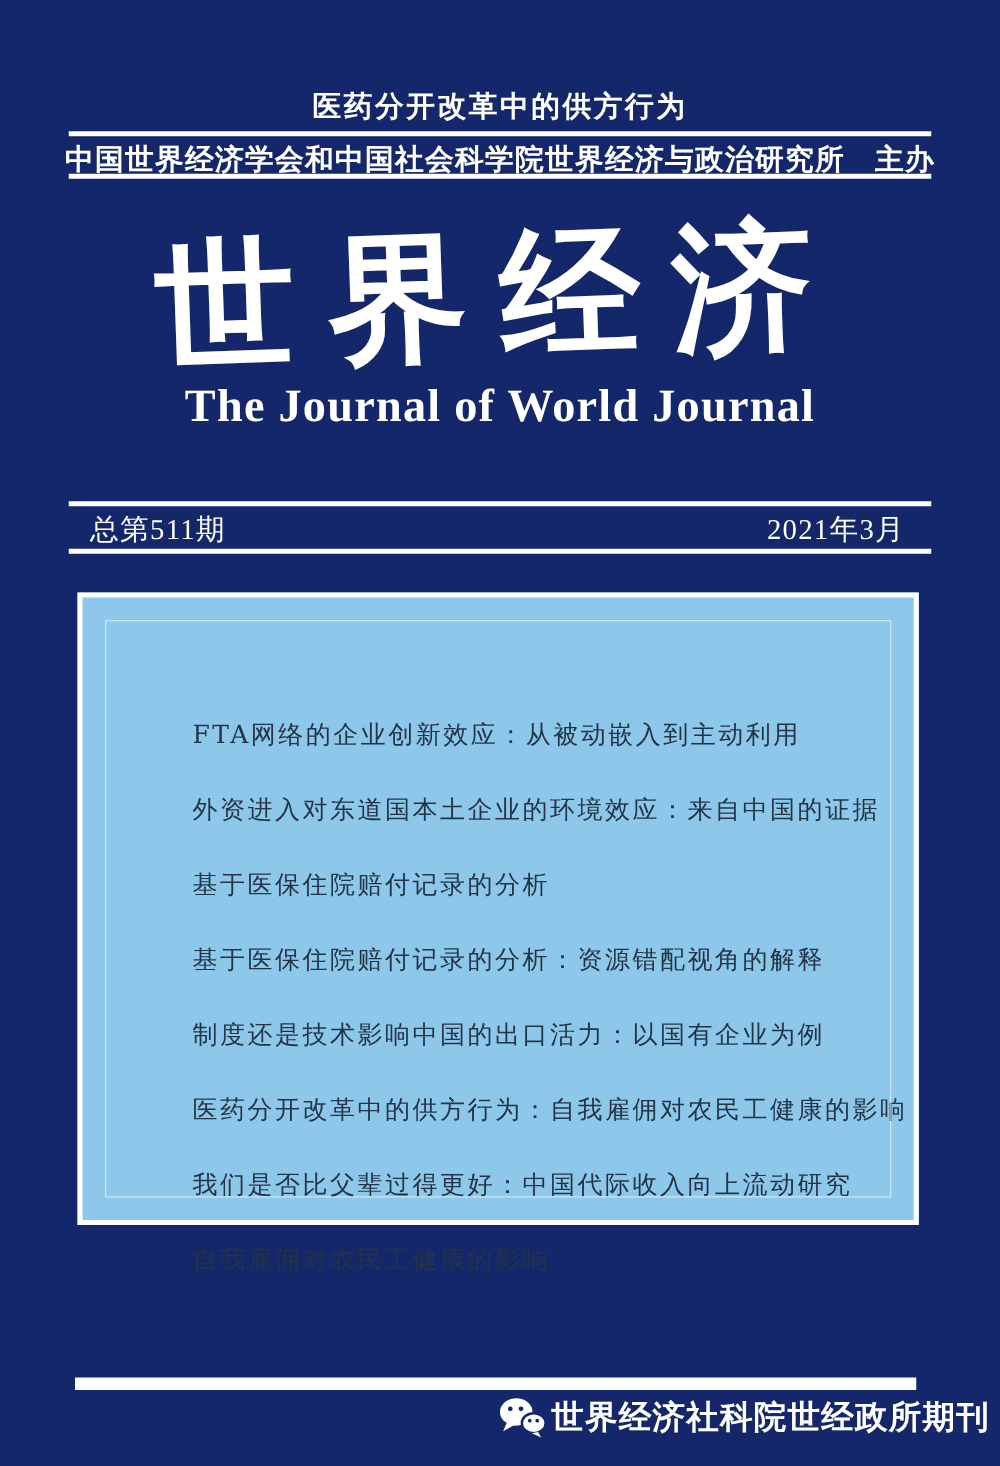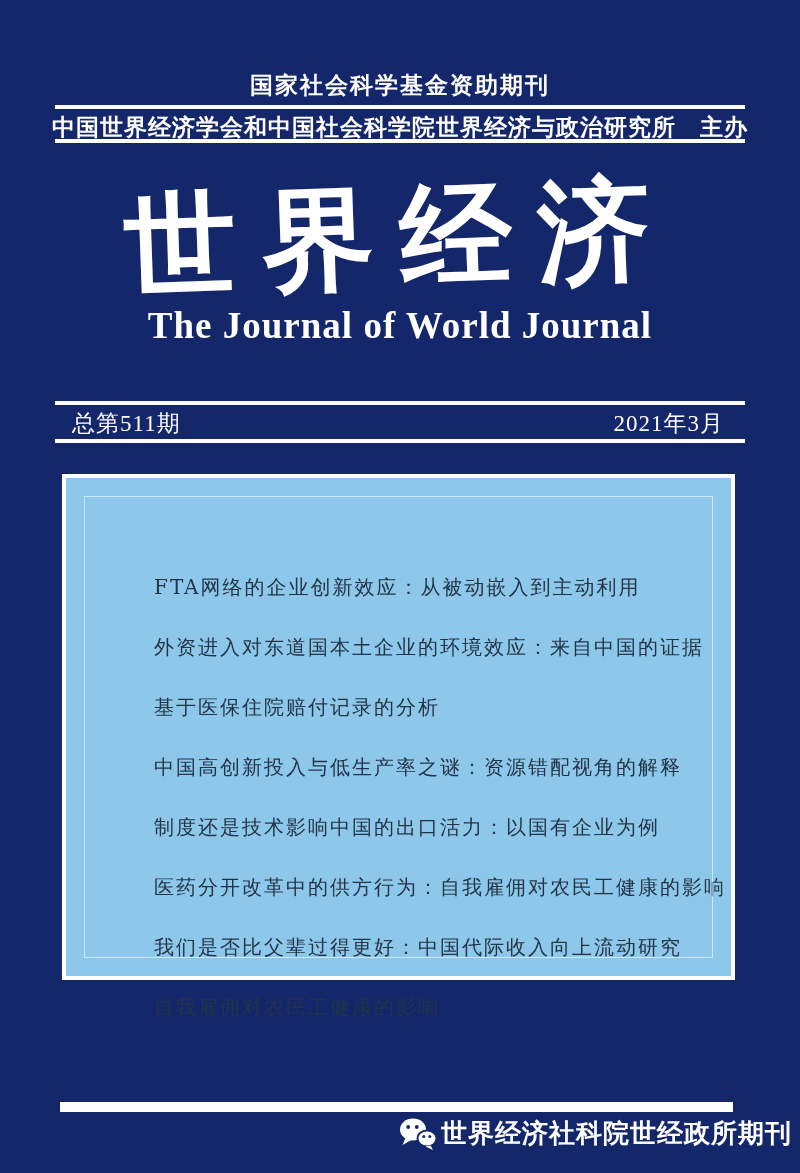--- a/index.html
+++ b/index.html
@@ -137,21 +137,21 @@
     width: 38px;
     height: 34px;
     display: inline-block;
   }
 </style>
 </head>
 <body>
 
 <div class="cover">
 
-  <div class="funding">国家社会科学基金资助期刊</div>
+  <div class="funding">医药分开改革中的供方行为</div>
 
   <div class="rule rule-1"></div>
 
   <div class="host">中国世界经济学会和中国社会科学院世界经济与政治研究所　主办</div>
 
   <div class="rule rule-2"></div>
 
   <div class="cn-title">世界经济</div>
 
   <div class="en-title">The Journal of World Journal</div>
@@ -164,21 +164,21 @@
   </div>
 
   <div class="rule rule-4"></div>
 
   <div class="panel">
     <div class="panel-inner-border"></div>
     <ul class="toc">
       <li>FTA网络的企业创新效应：从被动嵌入到主动利用</li>
       <li>外资进入对东道国本土企业的环境效应：来自中国的证据</li>
       <li>基于医保住院赔付记录的分析</li>
-      <li>中国高创新投入与低生产率之谜：资源错配视角的解释</li>
+      <li>基于医保住院赔付记录的分析：资源错配视角的解释</li>
       <li>制度还是技术影响中国的出口活力：以国有企业为例</li>
       <li>医药分开改革中的供方行为：自我雇佣对农民工健康的影响</li>
       <li>我们是否比父辈过得更好：中国代际收入向上流动研究</li>
       <li>自我雇佣对农民工健康的影响</li>
     </ul>
   </div>
 
   <div class="bottom-bar"></div>
 
   <div class="footer">

